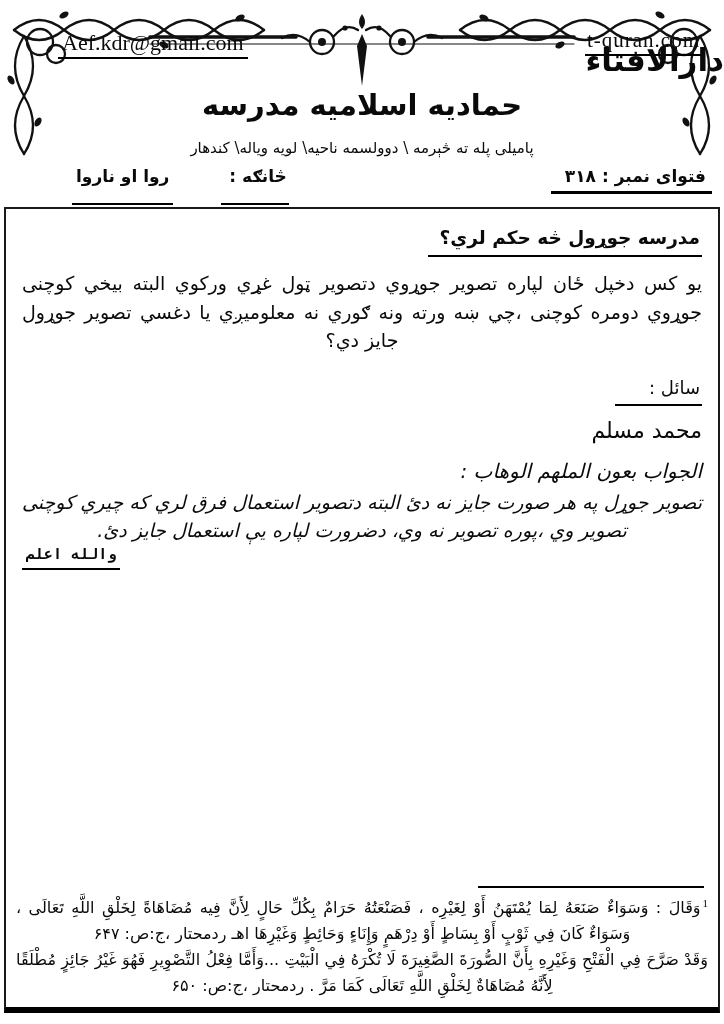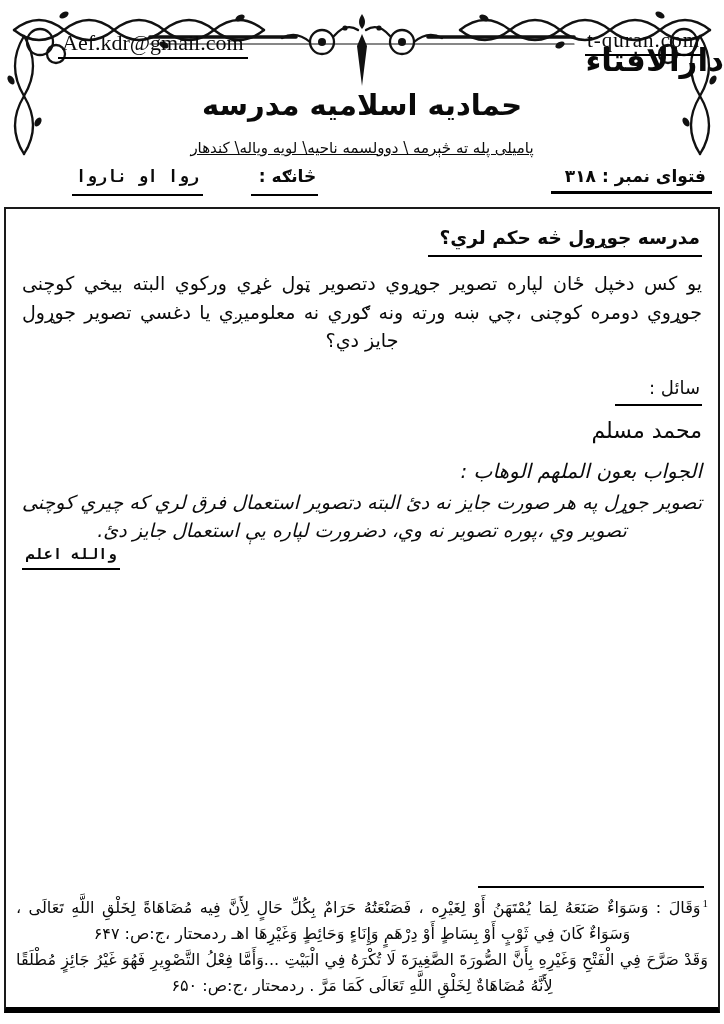--- a/index.html
+++ b/index.html
@@ -16,30 +16,30 @@
   }
   .website{
     position:absolute;top:28px;right:22px;font-size:21px;letter-spacing:1px;
     border-bottom:2px solid #000;padding:0 2px 1px 2px;
   }
   .dept-title{position:absolute;top:42px;left:0;width:100%;text-align:right;
     font-size:31px;font-weight:bold;}
   .org-title{position:absolute;top:88px;left:0;width:100%;text-align:center;
     font-size:29px;font-weight:bold;}
   .address{position:absolute;top:139px;left:0;width:100%;text-align:center;
-    font-size:15px;text-decoration:underline;}
+    font-size:15px;}
   .meta-row{position:absolute;top:166px;left:14px;right:12px;
     display:flex;justify-content:space-between;align-items:flex-start;}
   .fatwa-no{font-size:17px;font-weight:bold;
     border-bottom:3px solid #000;padding:0 6px 5px 14px;}
   .cat-group{display:flex;gap:48px;margin-left:58px;}
   .cat-label{font-size:17px;font-weight:bold;border-bottom:2px solid #000;
     padding:0 2px 5px 8px;}
   .cat-value{font-size:17px;font-weight:bold;border-bottom:2.5px solid #000;
-    padding:0 4px 7px 4px;font-family:Liberation Mono, monospace;}
+    padding:0 4px 17px 4px;}
   .box{
     position:absolute;top:207px;left:4px;right:4px;height:806px;
     border:2px solid #1a1a1a;border-bottom:6px solid #000;
     padding:16px 16px 0 16px;box-sizing:border-box;
   }
   .q-title{text-align:right;margin:2px 0 12px 0;}
   .q-title span{display:inline-block;font-size:18.5px;font-weight:bold;
     border-bottom:2px solid #000;padding:0 2px 7px 12px;}
   .q-body,.a-body{
     font-size:19px;line-height:1.5;margin:0;

